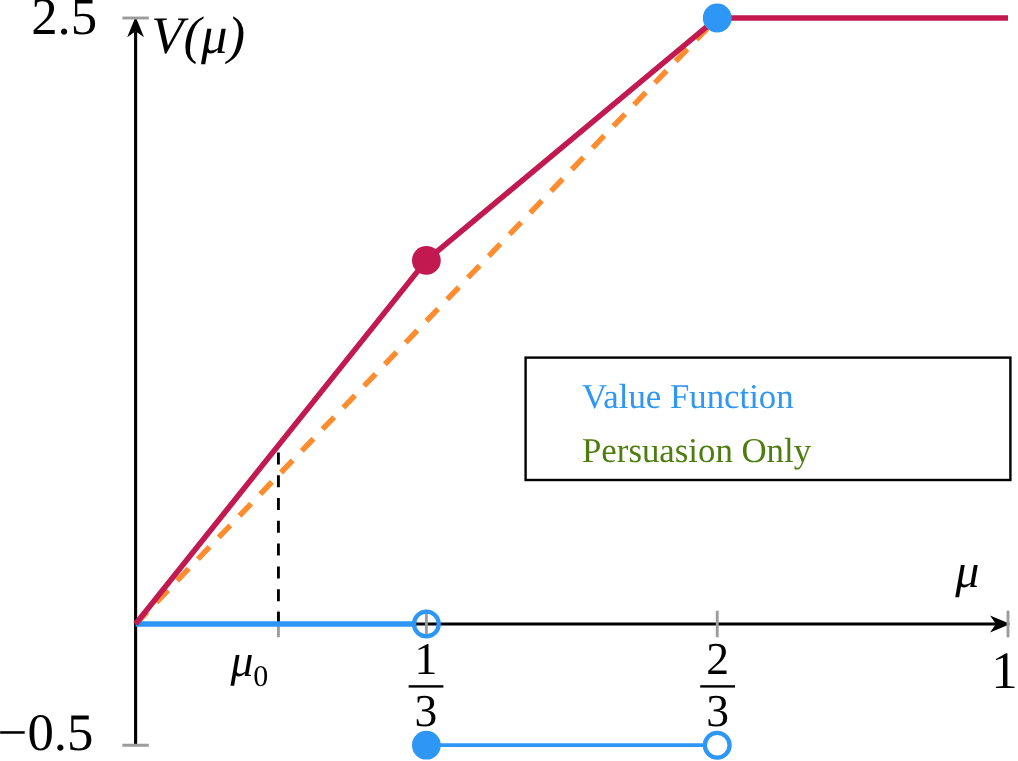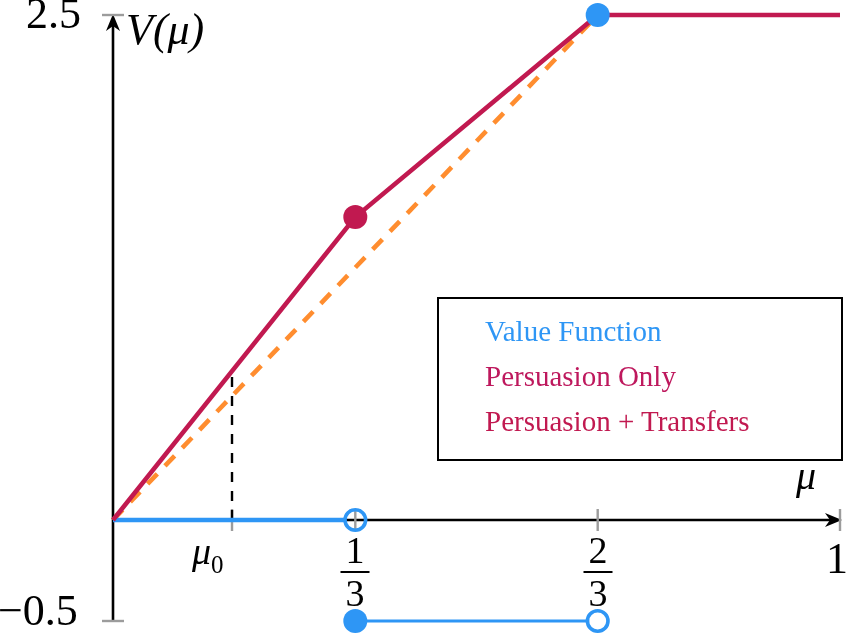--- a/index.html
+++ b/index.html
@@ -12,21 +12,21 @@
   .ylab{left:126px;top:8px;font-size:44px;font-style:italic;}
   .xlab{left:796px;top:456px;font-size:40px;font-style:italic;}
   .xone{left:826px;top:537px;font-size:44px;}
   .mu0{left:192px;top:532px;font-size:38px;font-style:italic;}
   .mu0 sub{font-size:25px;font-style:normal;}
   .frac{position:absolute;top:531px;display:inline-flex;flex-direction:column;align-items:center;
         font-size:38px;line-height:1;color:#000;transform:translateX(-50%);}
   .f13{left:355px;}
   .f23{left:598px;}
   .fbar{width:29px;height:0;border-top:2.5px solid #000;margin:2px 0 1px 0;}
-  .legend{position:absolute;left:437px;top:297px;width:406px;height:164px;box-sizing:border-box;
+  .legend{position:absolute;left:437px;top:297px;width:406px;height:104px;box-sizing:border-box;
           border:2.5px solid #000;background:#fff;padding:10px 0 0 46px;}
   .lrow{font-size:29px;line-height:45px;white-space:nowrap;}
 </style>
 </head>
 <body>
 
 <div class="fig">
   <svg id="plot" width="848" height="634" viewBox="0 0 848 634">
       <line x1="113" y1="621" x2="113" y2="26" stroke="#000" stroke-width="2.6"></line>
       <line x1="113" y1="520" x2="831" y2="520" stroke="#000" stroke-width="2.6"></line>
@@ -65,16 +65,15 @@
   </div>
 
   <div class="frac f23">
     <span class="num">2</span>
     <span class="fbar"></span>
     <span class="den">3</span>
   </div>
 
   <div class="legend">
     <div class="lrow" style="color: rgb(46, 150, 245);">Value Function</div>
-    <div class="lrow" style="color: #be185d;">Persuasion Only</div>
-    <div class="lrow" style="color: rgb(193, 25, 80);">Persuasion + Transfers</div>
+    <div class="lrow" style="color: #4d7c0f;">Persuasion Only</div>
   </div>
 </div>
 
 </body></html>

